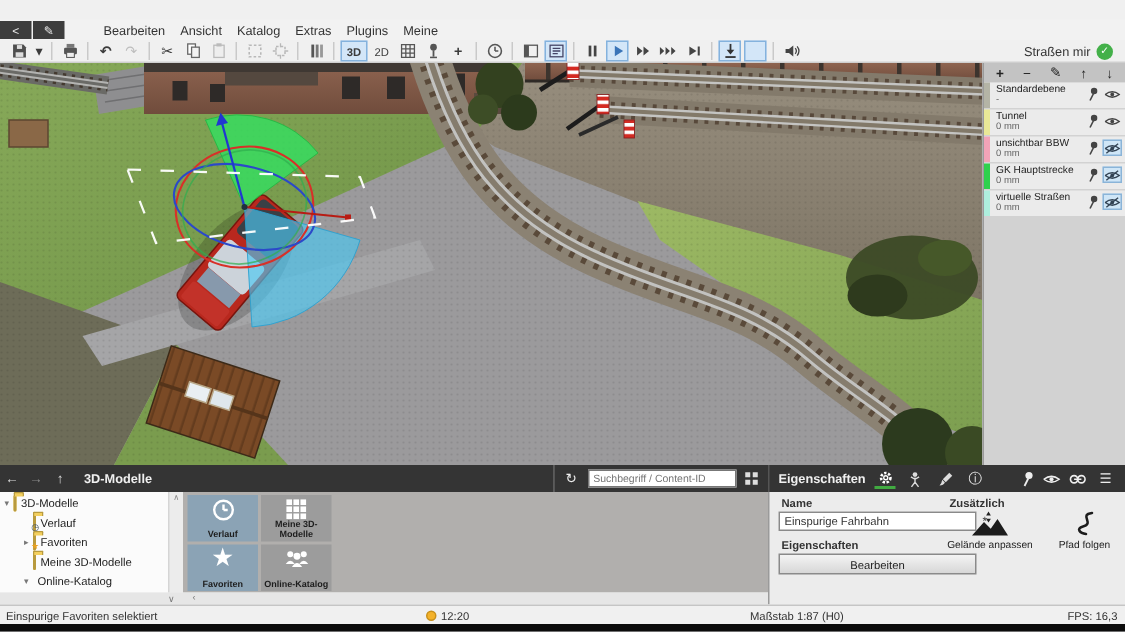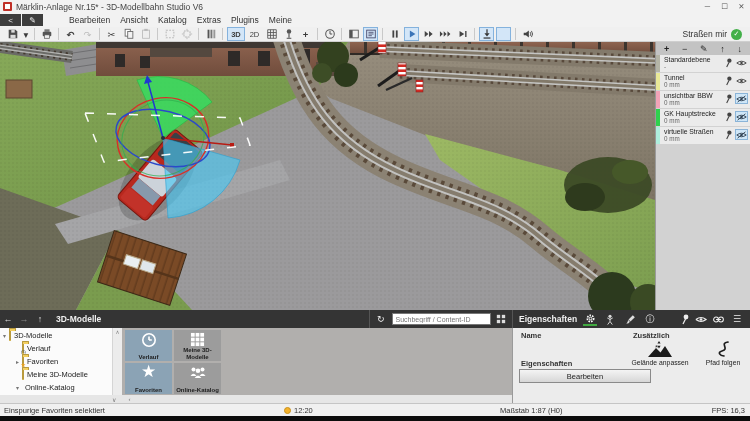--- a/index.html
+++ b/index.html
@@ -81,28 +81,20 @@
   
   #statusbar{left:0;top:403px;width:750px;height:13px;background:#f0f0f0;border-top:1px solid #c5c5c5;font-size:7.5px;color:#333;}
   #sun{display:inline-block;width:7px;height:7px;border-radius:50%;background:#f4b22a;border:1px solid #c8901a;vertical-align:-1px;margin-right:3px;}
   #taskbar-strip{left:0;top:416px;width:750px;height:5px;background:#0c0c0c;}
 </style>
 </head>
 <body>
 
 <div id="app">
 
-  <div id="titlebar" class="abs">
-    <span id="app-icon"></span>
-    <span>Märklin-Anlage Nr.15* - 3D-Modellbahn Studio V6</span>
-    <span class="spacer"></span>
-    <span class="winctl">─</span>
-    <span class="winctl">☐</span>
-    <span class="winctl" id="win-close">✕</span>
-  </div>
 
   <div id="menubar" class="abs">
     <span class="dark-btn">&lt;</span>
     <span class="dark-btn">✎</span>
     <span style="width:20px"></span>
     <span class="menu-item">Bearbeiten</span>
     <span class="menu-item">Ansicht</span>
     <span class="menu-item">Katalog</span>
     <span class="menu-item">Extras</span>
     <span class="menu-item">Plugins</span>
@@ -651,20 +643,21 @@
     </div>
   </div>
 
   <div id="bottom-scroll" class="abs">
     <span style="margin-left:112px">∨</span>
     <span style="margin-left:12px">‹</span>
   </div>
 
   <div id="props-body" class="abs">
     <b class="abs" style="left:8px;top:3px;">Name</b>
+    <input id="name-input" value="Einspurige Fahrbahn" style="">
     <span class="abs" style="left:142px;top:15px;font-size:8px;">*</span>
     <b class="abs" style="left:8px;top:31px;">Eigenschaften</b>
     <button id="edit-btn">Bearbeiten</button>
     <b class="abs" style="left:120px;top:3px;">Zusätzlich</b>
     <div class="extra-item" style="left:112px;top:12px;width:70px;">
       <svg width="26" height="18" viewBox="0 0 26 18">
           <path d="M12,1 l1.6,2.6 h-3.2 z M12,8.4 l-1.6,-2.6 h3.2 z" fill="#222"></path>
           <path d="M1,17 L9,8 L13.5,12.5 L18,6 L25,17 Z" fill="#1c1c1c"></path>
         </svg>
       <div>Gelände anpassen</div>

